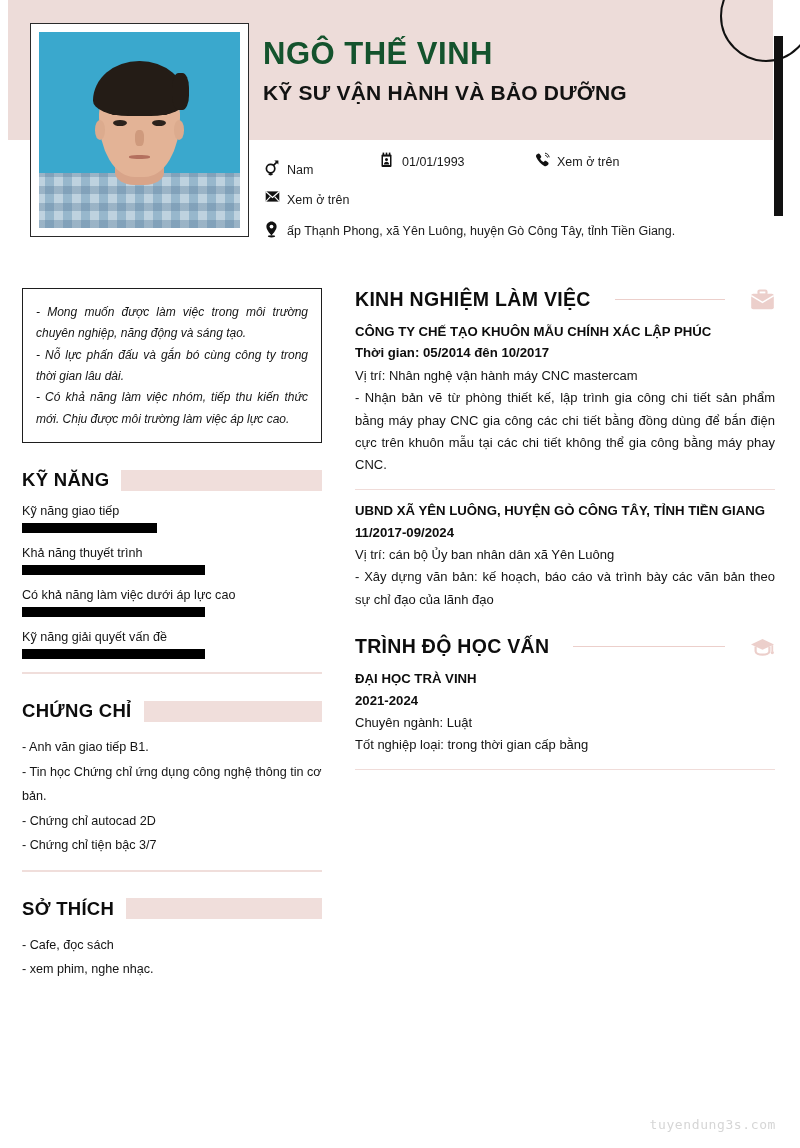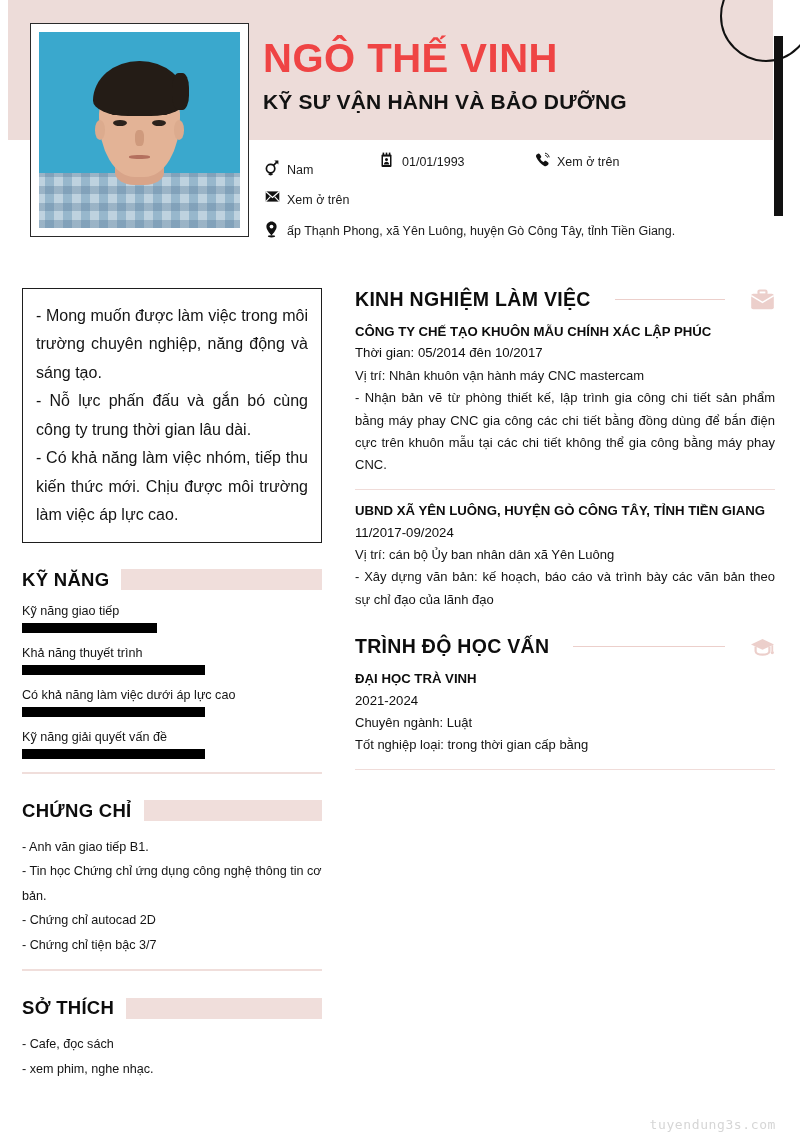--- a/index.html
+++ b/index.html
@@ -94,22 +94,22 @@
   .ph-brow.l{ left:36%;} .ph-brow.r{ right:36%;}
   .ph-eye { position:absolute; top:45%; width:7%; height:3%; background:#2b221c; border-radius:50%;}
   .ph-eye.l{ left:37%;} .ph-eye.r{ right:37%;}
   .ph-nose{ position:absolute; left:48%; top:50%; width:4%; height:8%; background:rgba(170,110,80,.35); border-radius:40%;}
   .ph-mouth{ position:absolute; left:45%; top:63%; width:10%; height:2%; background:#b4705e; border-radius:40%;}
   .ph-ear{ position:absolute; top:45%; width:5%; height:10%; background:#dcab8e; border-radius:50%;}
   .ph-ear.l{ left:28%;} .ph-ear.r{ right:28%;}
 
   .name-block { position: absolute; left: 263px; top: 38px; }
   .name {
-    font-size: 40px; font-weight: 700; letter-spacing: .5px;
-    line-height: 1; color: #ef4444;
+    font-size: 31px; font-weight: 700; letter-spacing: .5px;
+    line-height: 1; color: #14532d;
   }
   .job-title {
     margin-top: 12px;
     font-size: 21px; font-weight: 700; letter-spacing: .2px;
     color: #121212;
   }
 
   
   .contact { position: absolute; left: 265px; top: 152px; width: 500px; }
   .c-row { display: flex; align-items: flex-start; margin-bottom: 10px; }
@@ -122,24 +122,25 @@
   .c-addr .txt { max-width: 420px; }
 
   
   .col-left  { position: absolute; left: 22px;  top: 288px; width: 300px; }
   .col-right { position: absolute; left: 355px; top: 288px; width: 420px; }
 
   
   .objective {
     border: 1px solid #1e1e1e;
     padding: 13px 13px 12px 13px;
-    font-size: 16px;
+    font-size: 12px;
     line-height: 1.78;
     text-align: justify;
     color: #141414;
+    font-style: italic;
   }
 
   
   .l-head {
     display: flex; align-items: center; gap: 12px;
     margin: 26px 0 13px 0;
   }
   .l-head .h-txt {
     font-size: 18.5px; font-weight: 700; letter-spacing: .3px; white-space: nowrap;
     color: #0d0d0d;
@@ -164,21 +165,21 @@
   .r-head .h-txt {
     font-size: 19.5px; font-weight: 700; letter-spacing: .3px; white-space: nowrap;
     color: #0d0d0d;
   }
   .r-head .h-line { flex: 1 1 auto; height: 1.5px; background: #eccfcb; }
   .r-head .h-ic { flex: 0 0 26px; display: flex; justify-content: flex-end; }
 
   .entry { margin-bottom: 6px; }
   .entry + .entry-sep { height: 1.5px; background: #f0dcd9; margin: 12px 0 11px 0; }
   .e-org  { font-size: 13.2px; font-weight: 700; color: #0d0d0d; line-height: 1.55; }
-  .e-time { font-size: 13.2px; font-weight: 400; color: #0d0d0d; line-height: 1.7; }
+  .e-time { font-size: 13.2px; font-weight: 700; color: #0d0d0d; line-height: 1.7; }
   .e-line { font-size: 13px; color: #141414; line-height: 1.72; }
   .e-desc { font-size: 13px; color: #141414; line-height: 1.72; text-align: justify; }
 
   .block-gap { height: 18px; }
 
   
   .watermark {
     position: absolute; right: 24px; bottom: 16px;
     font-family: "DejaVu Sans Mono", "Liberation Mono", monospace;
     font-size: 13px; color: #d6d6d6; letter-spacing: .6px;
@@ -280,21 +281,21 @@
         </span>
         <span class="txt">ấp Thạnh Phong, xã Yên Luông, huyện Gò Công Tây, tỉnh Tiền Giang.</span>
       </div>
     </div>
   </div>
 
   <div class="col-left">
 
     <div class="objective">
       <div>- Mong muốn được làm việc trong môi trường chuyên nghiệp, năng động và sáng tạo.</div>
-      <div>- Nỗ lực phấn đấu và gắn bó cùng công ty trung thời gian lâu dài.</div>
+      <div>- Nỗ lực phấn đấu và gắn bó cùng công ty trong thời gian lâu dài.</div>
       <div>- Có khả năng làm việc nhóm, tiếp thu kiến thức mới. Chịu được môi trường làm việc áp lực cao.</div>
     </div>
 
     <div class="l-head">
       <span class="h-txt">KỸ NĂNG</span>
       <span class="h-bar"></span>
     </div>
 
     <div class="skill">
       <div class="skill-label">Kỹ năng giao tiếp</div>
@@ -356,21 +357,21 @@
             <rect x="8.5" y="1.5" width="8" height="4" rx="1.2" fill="none" stroke="#eccfcb" stroke-width="2.2"></rect>
             <rect x="1.2" y="4.8" width="22.6" height="15.4" rx="2" fill="#eccfcb"></rect>
             <path d="M1.2 6.6 L12.5 13.4 L23.8 6.6" fill="none" stroke="#ffffff" stroke-width="1.6"></path>
           </svg>
       </span>
     </div>
 
     <div class="entry">
       <div class="e-org">CÔNG TY CHẾ TẠO KHUÔN MẪU CHÍNH XÁC LẬP PHÚC</div>
       <div class="e-time">Thời gian: 05/2014 đên 10/2017</div>
-      <div class="e-line">Vị trí: Nhân khuôn vận hành máy CNC mastercam</div>
+      <div class="e-line">Vị trí: Nhân nghệ vận hành máy CNC mastercam</div>
       <div class="e-desc">- Nhận bản vẽ từ phòng thiết kế, lập trình gia công chi tiết sản phẩm bằng máy phay CNC gia công các chi tiết bằng đồng dùng để bắn điện cực trên khuôn mẫu tại các chi tiết không thể gia công bằng máy phay CNC.</div>
     </div>
     <div class="entry-sep"></div>
 
     <div class="entry">
       <div class="e-org">UBND XÃ YÊN LUÔNG, HUYỆN GÒ CÔNG TÂY, TỈNH TIỀN GIANG</div>
       <div class="e-time">11/2017-09/2024</div>
       <div class="e-line">Vị trí: cán bộ Ủy ban nhân dân xã Yên Luông</div>
       <div class="e-desc">- Xây dựng văn bản: kế hoạch, báo cáo và trình bày các văn bản theo sự chỉ đạo của lãnh đạo</div>
     </div>

